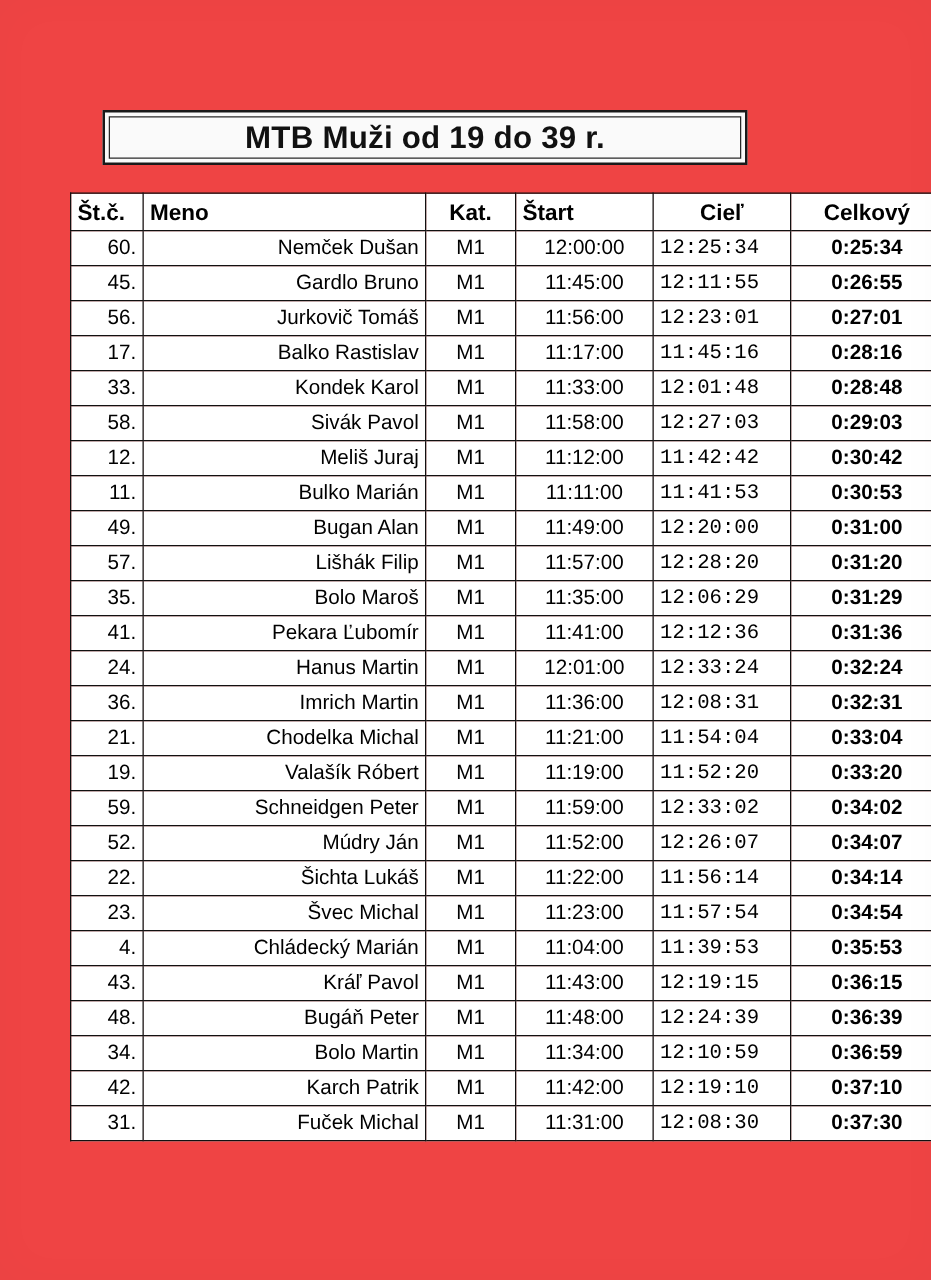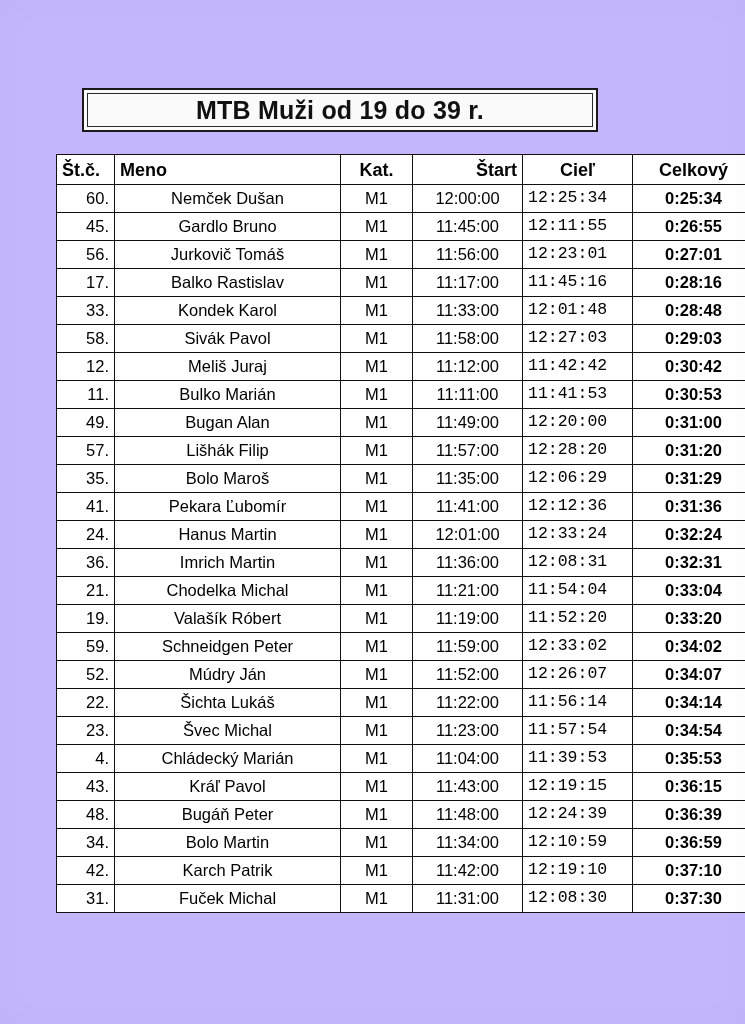--- a/index.html
+++ b/index.html
@@ -13,21 +13,21 @@
     font-family: "Liberation Sans", sans-serif;
     color: #000000;
     position: relative;
     overflow: hidden;
   }
   .page {
     position: absolute;
     top: 0; left: 0;
     width: 745px;
     height: 1024px;
-    background: #c4b5fd;
+    background: #ef4444;
   }
   
   .page::after {
     content: "";
     position: absolute;
     inset: 0;
     pointer-events: none;
     box-shadow: inset 0 0 40px rgba(0,0,0,0.018);
   }
 
@@ -89,33 +89,33 @@
   col.c-num   { width: 58px; }
   col.c-name  { width: 226px; }
   col.c-kat   { width: 72px; }
   col.c-start { width: 110px; }
   col.c-ciel  { width: 110px; }
   col.c-total { width: 122px; }
 
   .th-num   { text-align: left; padding-left: 4px; }
   .th-name  { text-align: left; padding-left: 6px; }
   .th-kat   { text-align: center; }
-  .th-start { text-align: right; }
+  .th-start { text-align: left; }
   .th-ciel  { text-align: center; }
   .th-total { text-align: center; }
 
   td.num {
     text-align: right;
     font-size: 14px;
     padding-right: 8px;
     font-weight: normal;
     margin-left: 32px;
   }
   td.name {
-    text-align: center;
+    text-align: right;
     padding-left: 8px;
     font-size: 17px;
     margin-left: 38px;
   }
   td.kat   { text-align: center; font-size: 16.5px; }
   td.start { text-align: center; font-size: 16.5px; }
   td.ciel  { text-align: left; font-size: 16.5px; font-family: Liberation Mono, monospace; }
   td.total { text-align: center; font-size: 16.5px; font-weight: bold; }
 </style>
 </head>

